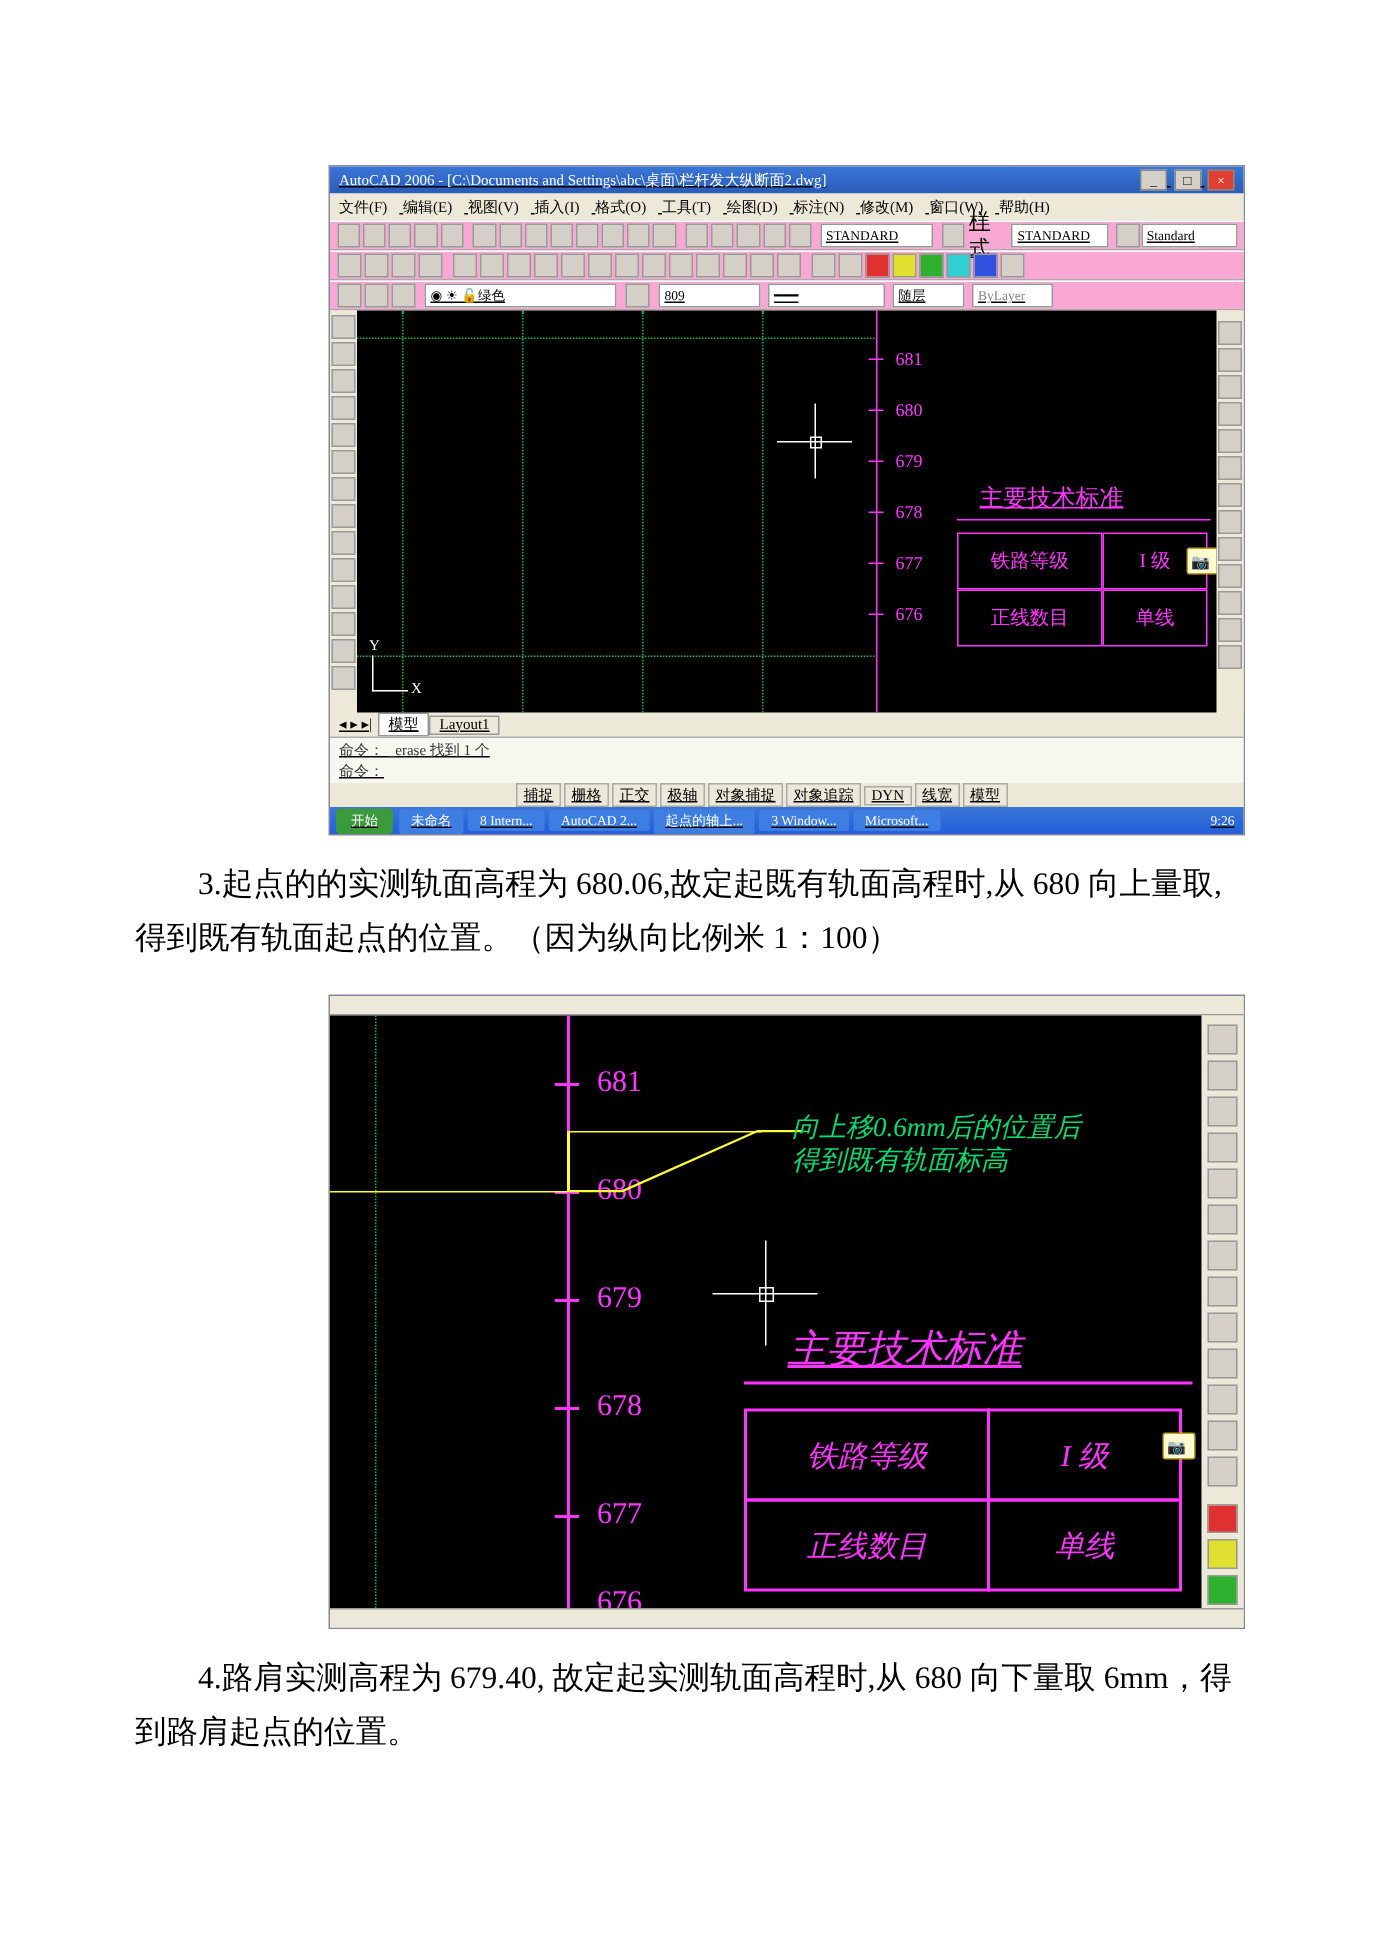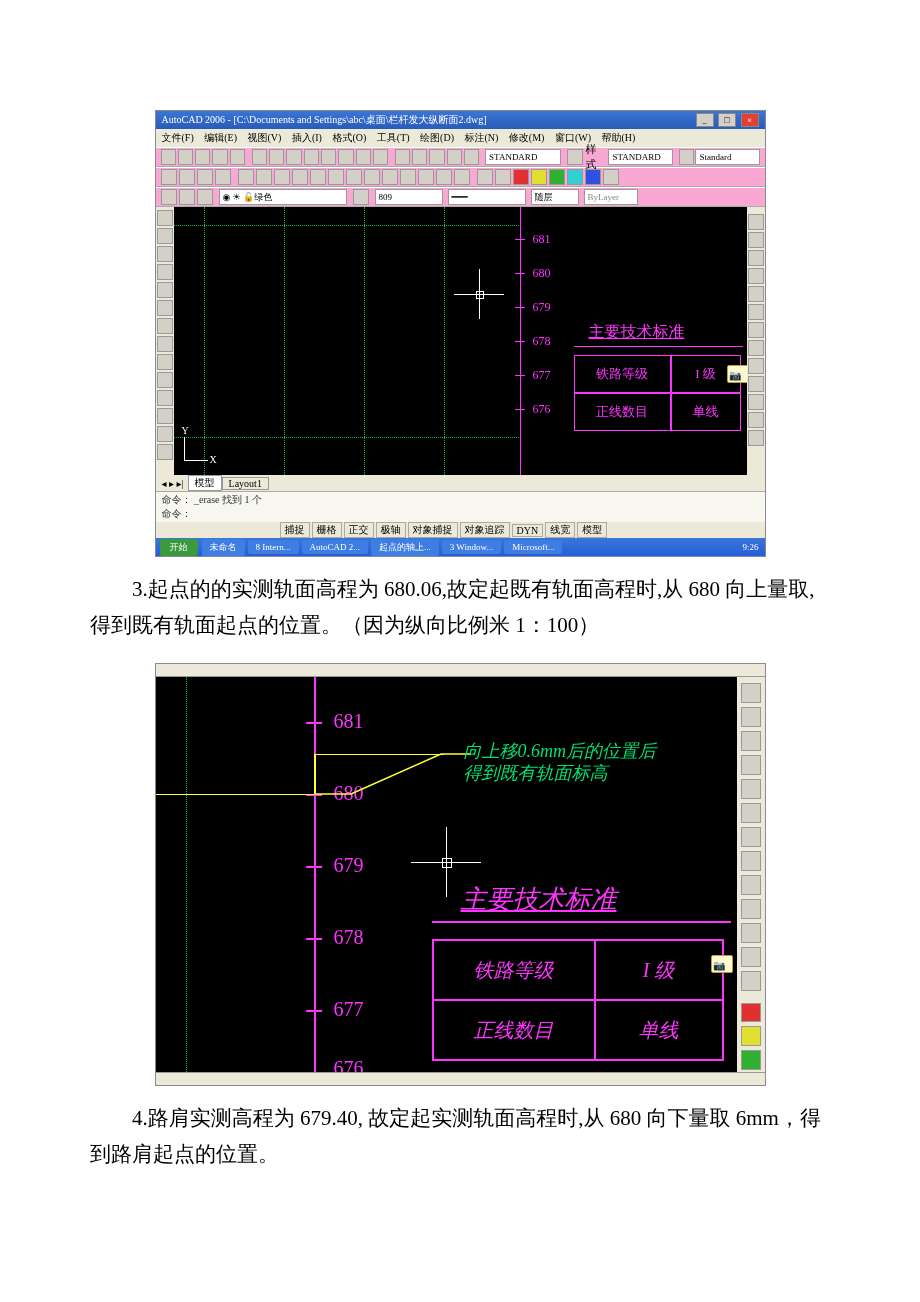--- a/index.html
+++ b/index.html
@@ -59,21 +59,21 @@
   .cad2-ycap { position:absolute; height:1px; background:#ffff33; }
   .cad2-vline { position:absolute; width:2px; background:#ff33ff; }
   .cad2-cursor { position:absolute; width:70px; height:70px; }
   .cad2-cursor:before,.cad2-cursor:after { content:""; position:absolute; background:#fff; }
   .cad2-cursor:before { left:0; right:0; top:50%; height:1px; }
   .cad2-cursor:after { top:0; bottom:0; left:50%; width:1px; }
   .cad2-cursor .box { position:absolute; top:50%; left:50%; width:8px; height:8px; margin:-4px 0 0 -4px; border:1px solid #fff; }
   .cad2-topstrip { background:#ece9d8; height:12px; border-bottom:1px solid #999; }
   .cad2-botstrip { background:#ece9d8; height:12px; border-top:1px solid #999; }
 
-  .fig-center { display:flex; justify-content:center; }
+  .fig-center { display:flex; justify-content:flex-end;text-decoration:underline; }
   .camera-float { position:absolute; right:-2px; width:20px; height:16px; background:#fffad0; border:1px solid #c0a020; border-radius:2px; }
   .camera-float:after { content:"📷"; font-size:10px; position:relative; top:-1px; left:2px; }
 </style>
 </head>
 <body>
 
 <div class="page">
 
   <div class="fig-center">
   <div class="cadwin1">
@@ -116,21 +116,21 @@
           <span class="tb-sep"></span>
       <span class="tb-icon"></span>
           <span class="tb-icon"></span>
           <span class="tb-icon"></span>
           <span class="tb-icon"></span>
           <span class="tb-icon"></span>
           <span class="tb-sep"></span>
       <span class="tb-drop" style="width:72px">STANDARD</span>
           <span class="tb-sep"></span>
       <span class="tb-icon"></span>
-      <span style="font-size:11px;margin:0 2px">样式</span>
+      <span style="font-size:14px;margin:0 2px">样式</span>
       <span class="tb-drop" style="width:60px">STANDARD</span>
           <span class="tb-sep"></span>
       <span class="tb-icon"></span>
       <span class="tb-drop" style="width:60px">Standard</span>
     </div>
     <div class="cad-toolsrow">
       <span class="tb-icon"></span>
           <span class="tb-icon"></span>
           <span class="tb-icon"></span>
           <span class="tb-icon"></span>

